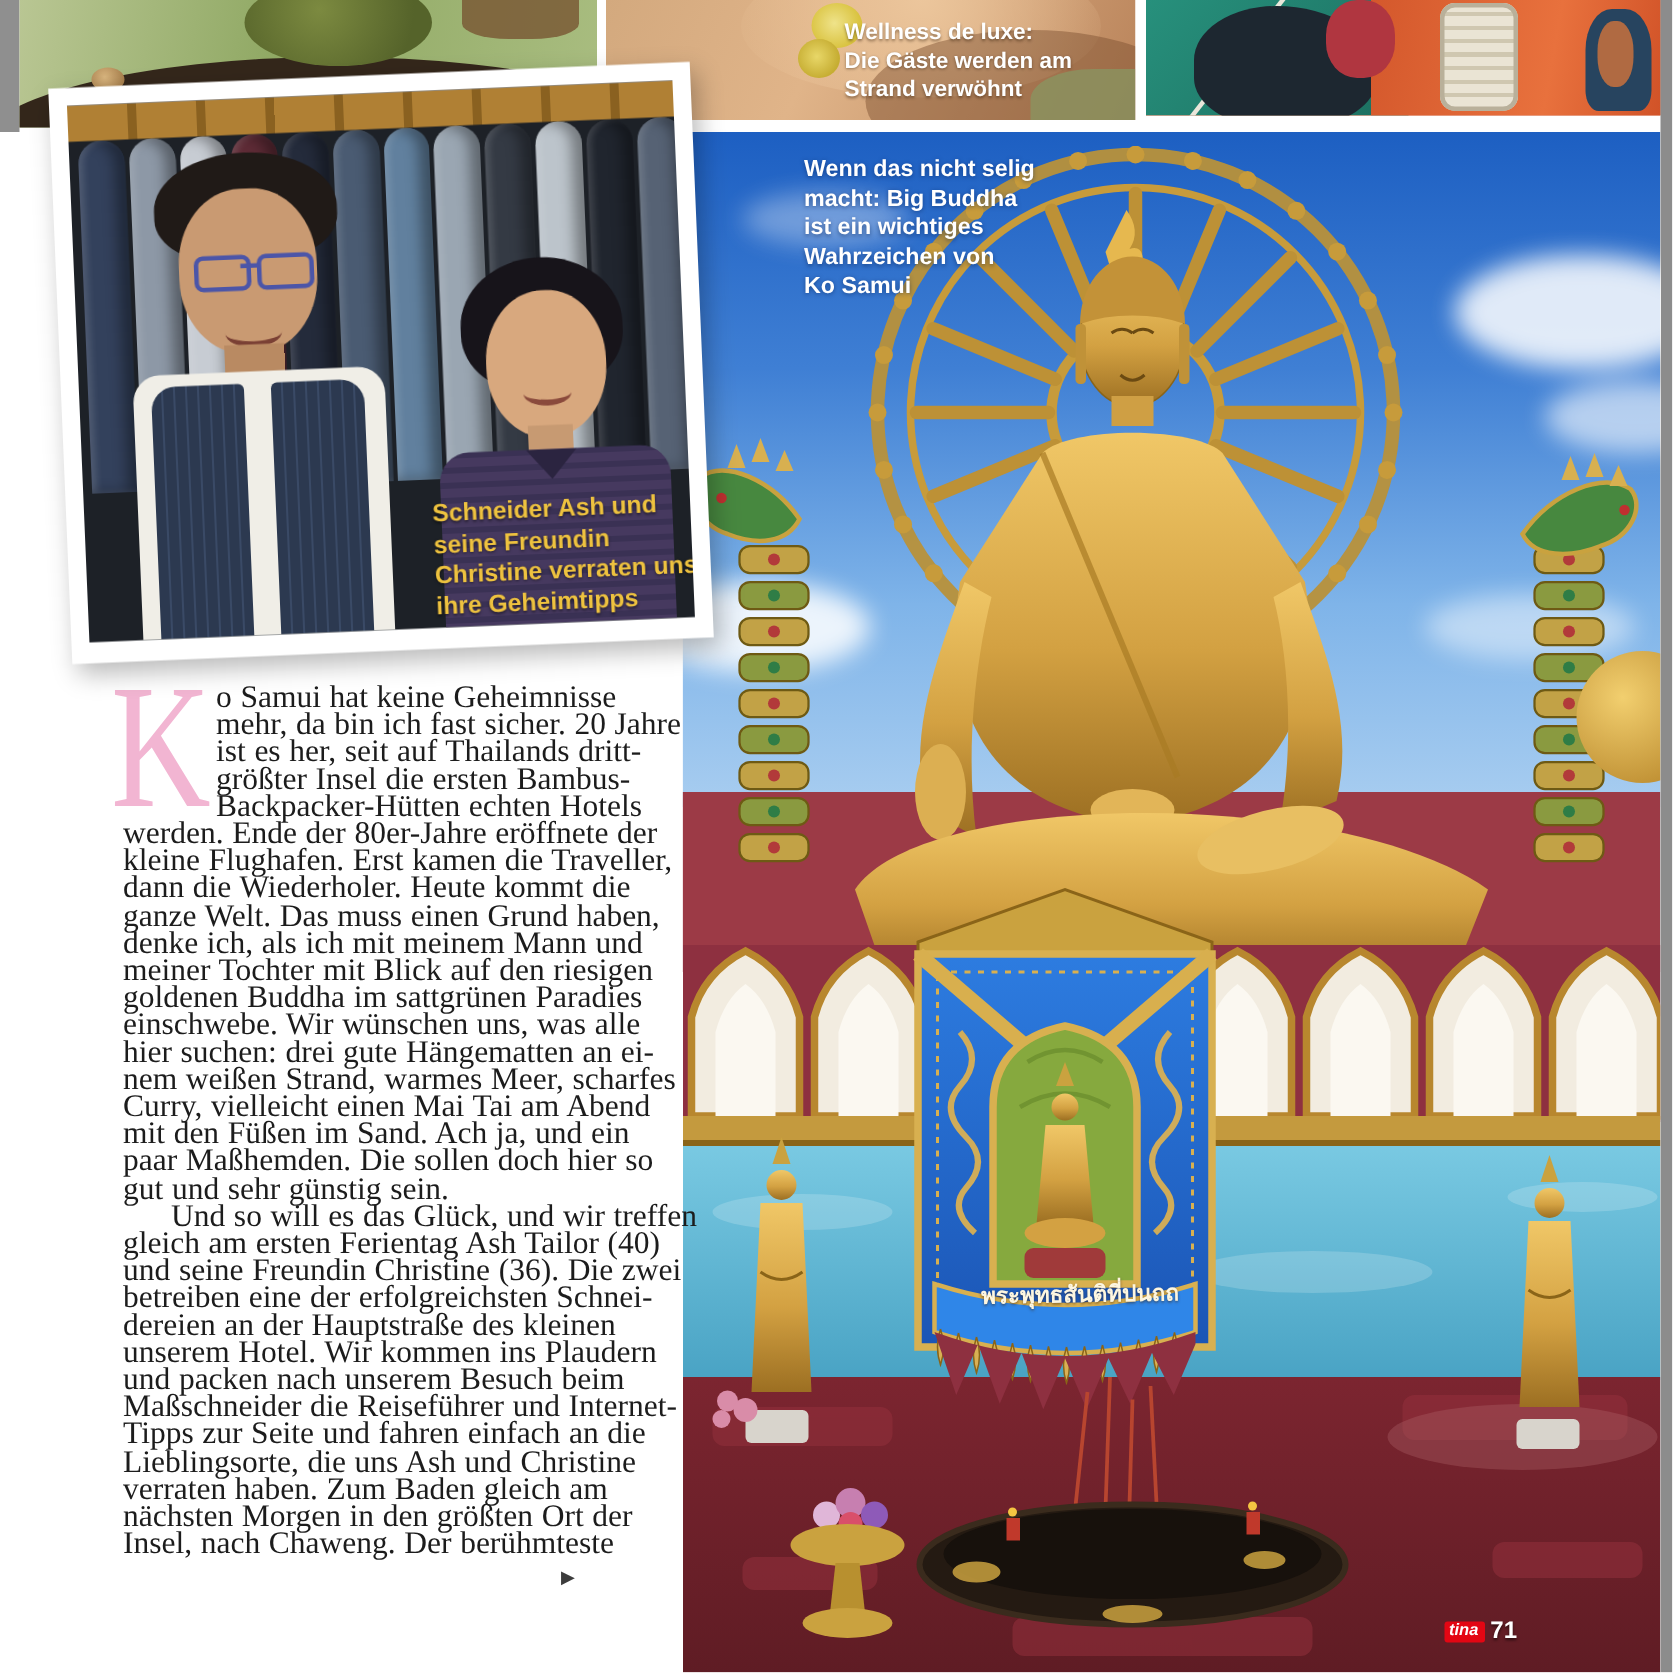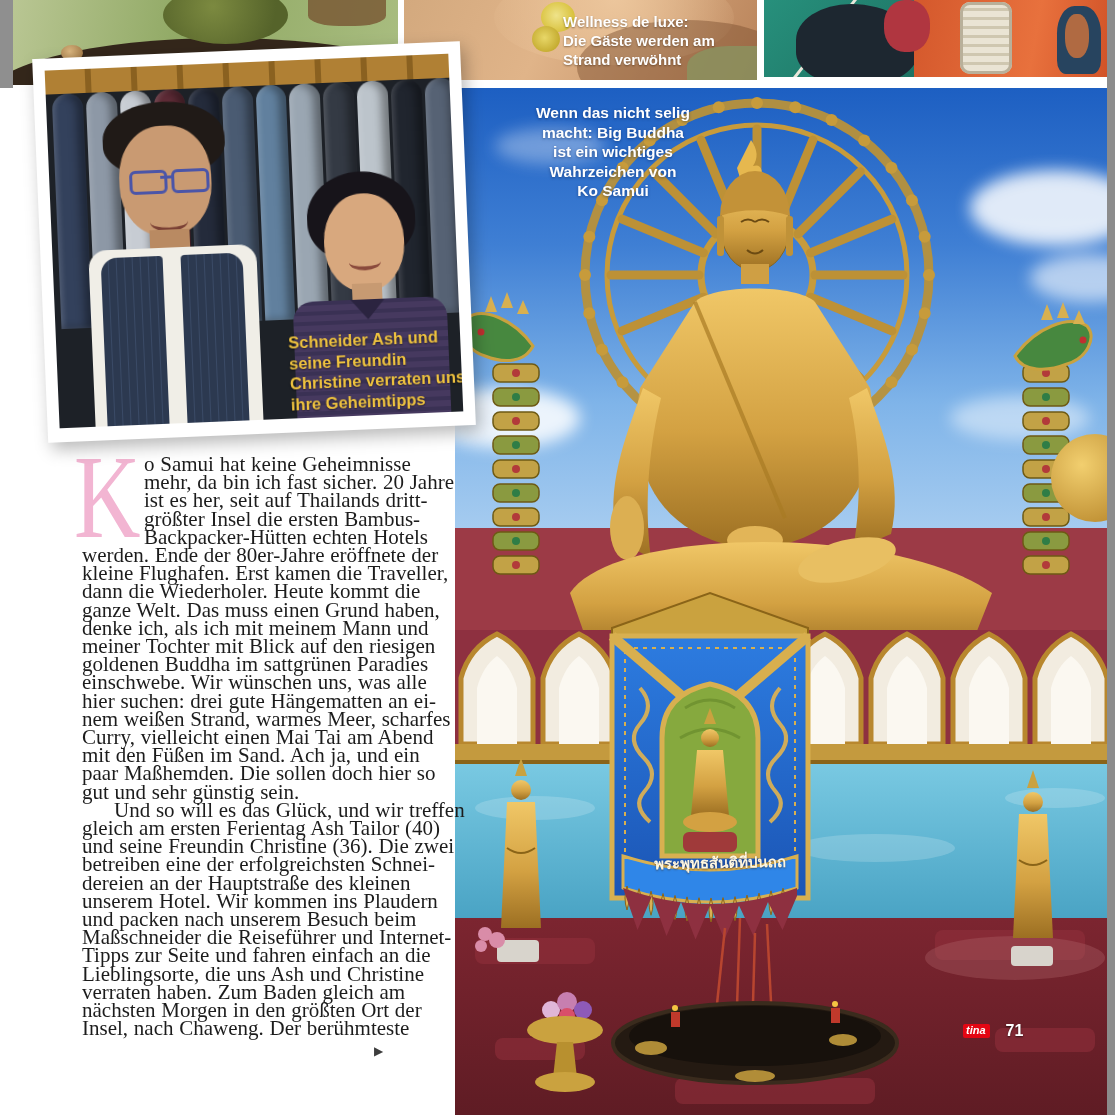--- a/index.html
+++ b/index.html
@@ -42,21 +42,21 @@
           background:linear-gradient(100deg,#d4582c,#e8713d 60%,#cf5026);}
   .photoC .winch{position:absolute;left:196px;top:2px;width:52px;height:72px;border-radius:10px;
           background:repeating-linear-gradient(180deg,#eae4d4 0 6px,#cfc7b0 6px 9px);box-shadow:inset 0 0 0 3px #b9b09a;}
   .photoC .crew1{position:absolute;left:120px;top:0;width:46px;height:52px;border-radius:45%;background:#b03640;}
   .photoC .crew2{position:absolute;right:6px;top:6px;width:44px;height:68px;border-radius:40% 40% 20% 20%;background:#27445f;}
   .photoC .crew2 .skin{position:absolute;left:8px;top:8px;width:24px;height:44px;border-radius:45%;background:#b06a42;}
 
   .caption-white{position:absolute;color:#fff;font-weight:700;font-size:15px;line-height:19px;
           text-shadow:0 1px 2px rgba(40,20,0,.45);z-index:12;}
   .cap-wellness{left:563px;top:12px;}
-  .cap-buddha{left:536px;top:103px;font-size:15.5px;line-height:19.6px;text-shadow:0 1px 3px rgba(0,30,80,.5);text-align:center;}
+  .cap-buddha{left:536px;top:103px;font-size:15.5px;line-height:19.6px;text-shadow:0 1px 3px rgba(0,30,80,.5);}
 
   
   .buddha-photo{position:absolute;left:455px;top:88px;width:652px;height:1027px;overflow:hidden;}
   .thai-label{position:absolute;left:622px;top:851px;width:196px;text-align:center;z-index:11;
           font-family:"DejaVu Sans",sans-serif;font-weight:700;font-size:15px;color:#fdf6e0;
           text-shadow:0 1px 2px rgba(60,30,0,.55);transform:rotate(-1deg);}
 
   
   .polaroid{position:absolute;left:40px;top:50px;width:428px;height:384px;background:#fff;
           padding:12px;box-sizing:border-box;transform:rotate(-2.4deg);transform-origin:50% 50%;
@@ -99,21 +99,21 @@
   .article{position:absolute;left:82px;top:455px;width:312px;z-index:5;
           font-family:"Liberation Serif",serif;font-size:21px;line-height:18.2px;color:#1c1c1c;}
   .article .line{white-space:nowrap;word-spacing:.5px;}
   .p1 .line:nth-child(-n+5){margin-left:62px;}
   .p2 .line:first-child{margin-left:32px;}
   .dropcap{position:absolute;left:74px;top:450px;z-index:4;font-family:"Liberation Serif",serif;
           font-size:118px;line-height:.82;color:#f2b5d2;transform:scaleX(.78);transform-origin:left top;}
   .cont-arrow{position:absolute;left:374px;top:1044px;font-size:12px;color:#3c3c3c;z-index:6;}
 
   
-  .folio{position:absolute;left:963px;top:1022px;z-index:45;display:flex;align-items:center;gap:16px;}
+  .folio{position:absolute;left:963px;top:1079px;z-index:45;display:flex;align-items:center;gap:4px;}
   .brand-box{background:#e30613;color:#fff;font-weight:700;font-style:italic;font-size:11px;
           padding:1px 4px 2px 3px;border-radius:2px;line-height:11px;}
   .pagenum{color:#fff;font-weight:700;font-size:16px;text-shadow:0 1px 2px rgba(0,0,0,.6);}
 </style>
 </head>
 <body>
 
 <div class="page">
 
   <div class="edge-left"></div>

